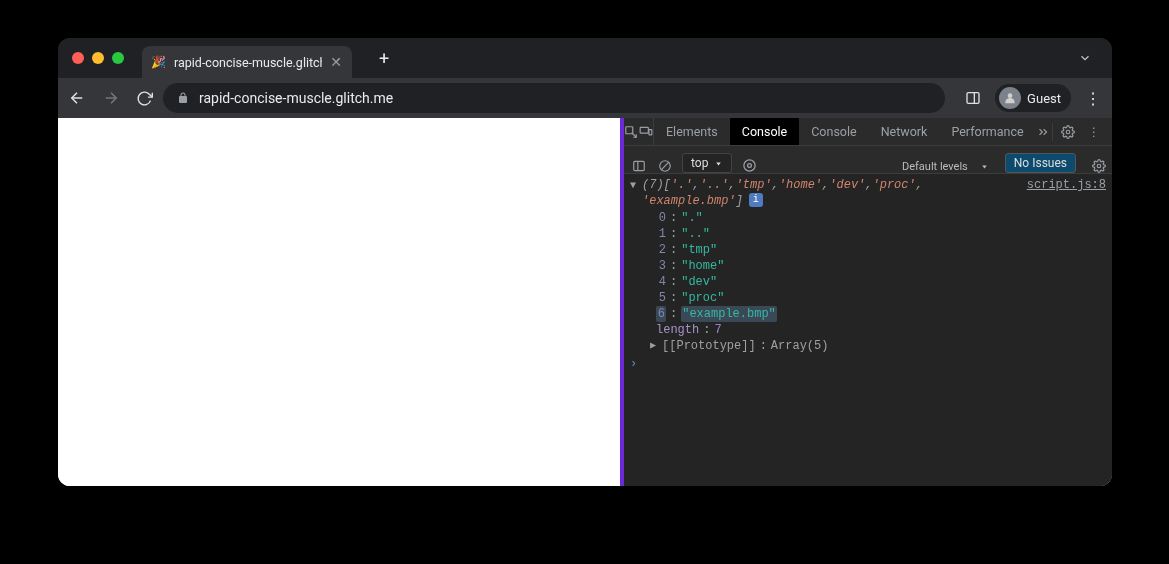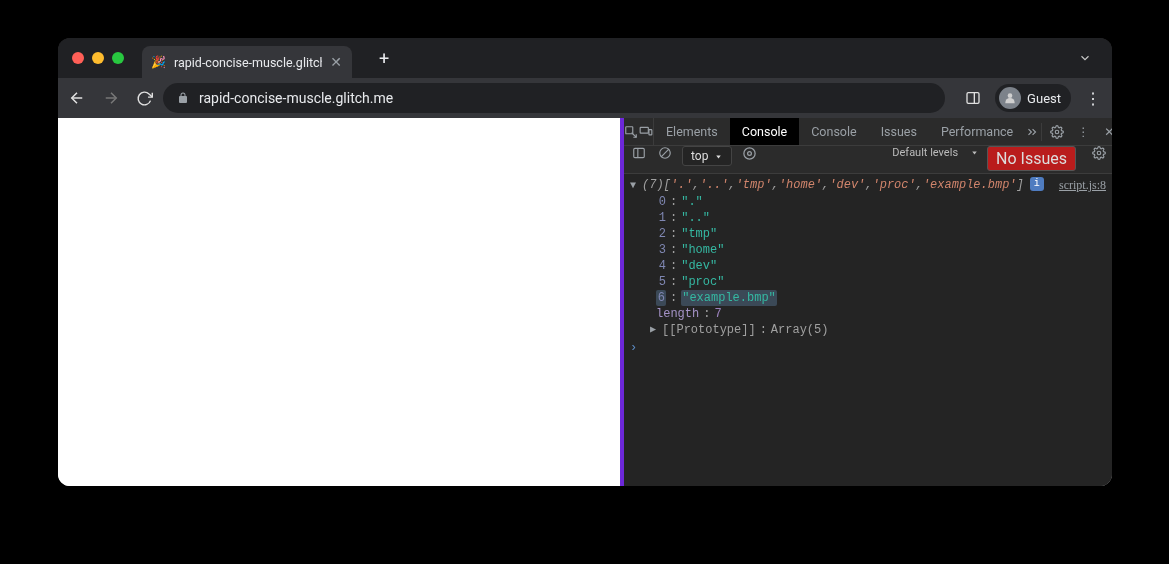--- a/index.html
+++ b/index.html
@@ -121,38 +121,38 @@
   .dt-iconcell.bordered { border-right: 1px solid #3c3c3c; }
   .dt-tab {
     padding: 0 12px; display:flex; align-items:center; color:#9aa0a6; cursor:pointer; font-size:12.5px;
   }
   .dt-tab.active { background:#000; color:#fff; border-top: 0px solid #1a73e8; }
   .dt-tabs-right { margin-left:auto; display:flex; align-items:center; }
   .dt-more { width:26px; display:flex; align-items:center; justify-content:center; color:#9aa0a6; cursor:pointer; }
   .dt-divider { width:1px; background:#3c3c3c; height:18px; margin:5px 2px; }
   
   .console-toolbar {
-    height: 28px; display:flex; align-items:flex-start; gap:8px;
+    height: 28px; display:flex; align-items:flex-end; gap:8px;
     padding: 0 6px; border-bottom: 1px solid #3c3c3c; background:#2b2b2b;
   }
   .ct-icon { color:#9aa0a6; cursor:pointer; display:flex; align-items:center; padding:0 2px; }
   .ct-context {
     display:flex; align-items:center; gap:6px; padding: 2px 8px;
     background:#242424; border:1px solid #444; border-radius:3px; color:#ddd; font-size:12px;
     cursor:pointer;
   }
   .ct-filter {
     flex: 0 1 185px;
   }
   .ct-filter input {
     width: 100%; background:#242424; border:1px solid #444; border-radius:3px;
     color:#ccc; font-size:12px; padding: 3px 8px; outline:none;
   }
   .ct-levels { color:#bbb; font-size:11px; cursor:pointer; display:flex; align-items:center; gap:12px; margin-left:auto; }
-  .ct-issues { background:#b91c1c; border:1px solid #555; border-radius:3px; padding:2px 8px; color:#ddd; font-size:16px; cursor:pointer; }
+  .ct-issues { background:#0c4a6e; border:1px solid #555; border-radius:3px; padding:2px 8px; color:#ddd; font-size:12px; cursor:pointer; margin-left:8px; }
   .ct-gear { color:#9aa0a6; cursor:pointer; margin-left:8px; }
   
   .console-body {
     flex:1; overflow:auto;
     font-family: Menlo, Consolas, "Courier New", monospace;
     font-size: 12px;
     line-height: 16px;
     background: #242424;
     padding: 2px 0;
   }
@@ -161,21 +161,21 @@
   .caret { position:absolute; left:6px; top:2px; color:#9aa0a6; cursor:pointer; font-size:10px; }
   .caret.down::before { content:"▼"; }
   .summary-content { flex:1; display:flex; flex-wrap:wrap; gap:0; color:#a0a0a0; font-style:italic; }
   .arr-len { color:#a0a0a0; }
   .str { color:#d1856c; }
   .bracket { color:#a0a0a0; }
   .info-badge {
     display:inline-flex; align-items:center; justify-content:center;
     width:14px; height:14px; border-radius:3px; background:#4f7cc0; color:#fff; font-size:10px; font-style:normal; margin-left:6px; cursor:pointer;
   }
-  .source-link { color:#9aa0a6; text-decoration: underline; cursor:pointer; margin-left:auto; padding-left:12px; font-style:normal; white-space:nowrap;font-family:Liberation Serif, serif; }
+  .source-link { color:#9aa0a6; text-decoration: underline; cursor:pointer; margin-left:auto; padding-left:12px; font-style:normal; white-space:nowrap; }
   .expanded-items { padding-left: 26px; }
   .kv-row { display:flex; gap:4px; padding:0 6px; }
   .k-idx { color:#7f87b2; min-width:10px; text-align:right; }
   .colon { color:#a0a0a0; }
   .v-str { color:#35b8a2; }
   .v-str.hl { background: rgba(70,90,110,0.7); border-radius:2px; padding:0 1px; }
   .k-idx.hl { background: rgba(70,90,110,0.7); border-radius:2px; padding:0 1px; }
   .k-len { color:#a593c8; }
   .v-num { color:#9a80ba; }
   .proto-row { padding-left:26px; display:flex; gap:4px; align-items:center; color:#a0a0a0; }
@@ -276,21 +276,21 @@
         </div>
         <div class="dt-iconcell bordered">
           <svg width="14" height="14" viewBox="0 0 24 24" fill="none" stroke="currentColor" stroke-width="2">
               <rect x="2" y="4" width="14" height="10" rx="1"></rect>
               <rect x="17" y="8" width="5" height="9" rx="1"></rect>
             </svg>
         </div>
         <div class="dt-tab">Elements</div>
         <div class="dt-tab active">Console</div>
         <div class="dt-tab">Console</div>
-        <div class="dt-tab">Issues</div>
+        <div class="dt-tab">Network</div>
         <div class="dt-tab">Performance</div>
         <div class="dt-more">
           <svg width="14" height="14" viewBox="0 0 24 24" fill="none" stroke="currentColor" stroke-width="2">
               <polyline points="13 17 18 12 13 7"></polyline>
               <polyline points="6 17 11 12 6 7"></polyline>
             </svg>
         </div>
         <div class="dt-tabs-right">
           <div class="dt-divider"></div>
           <div class="dt-more">

